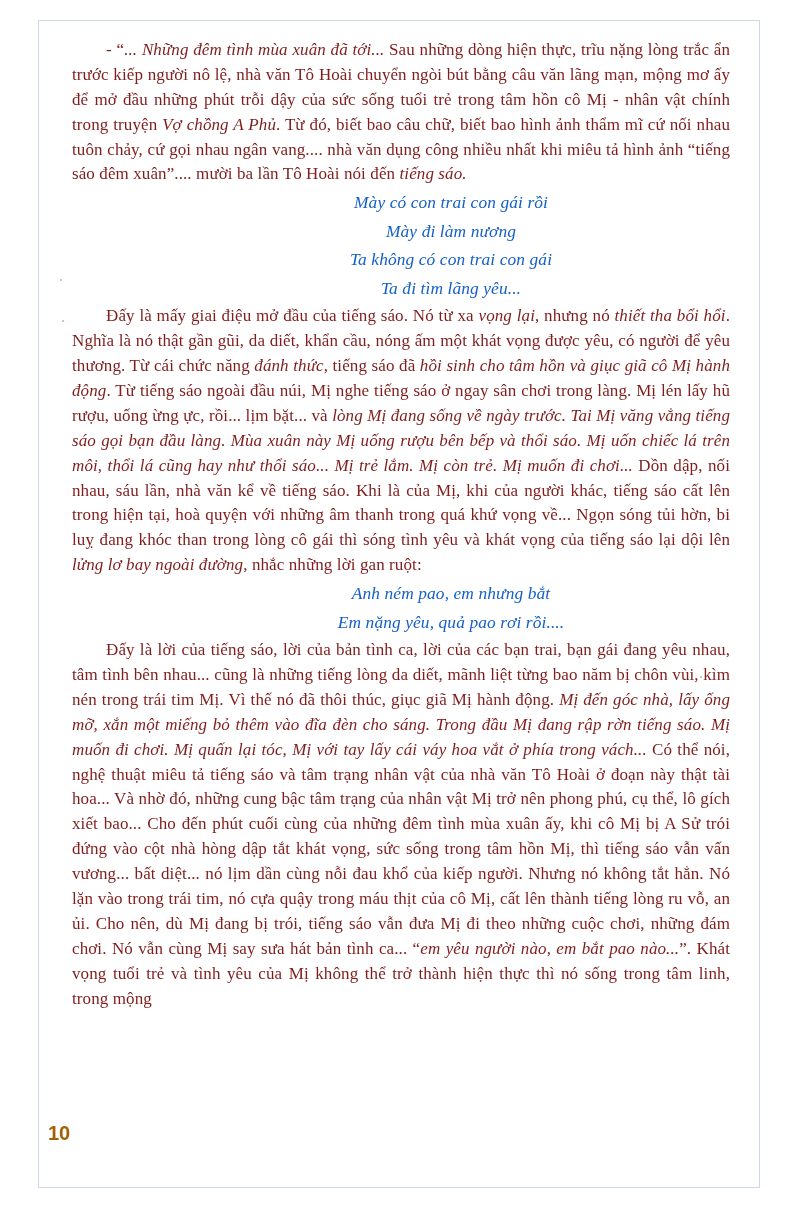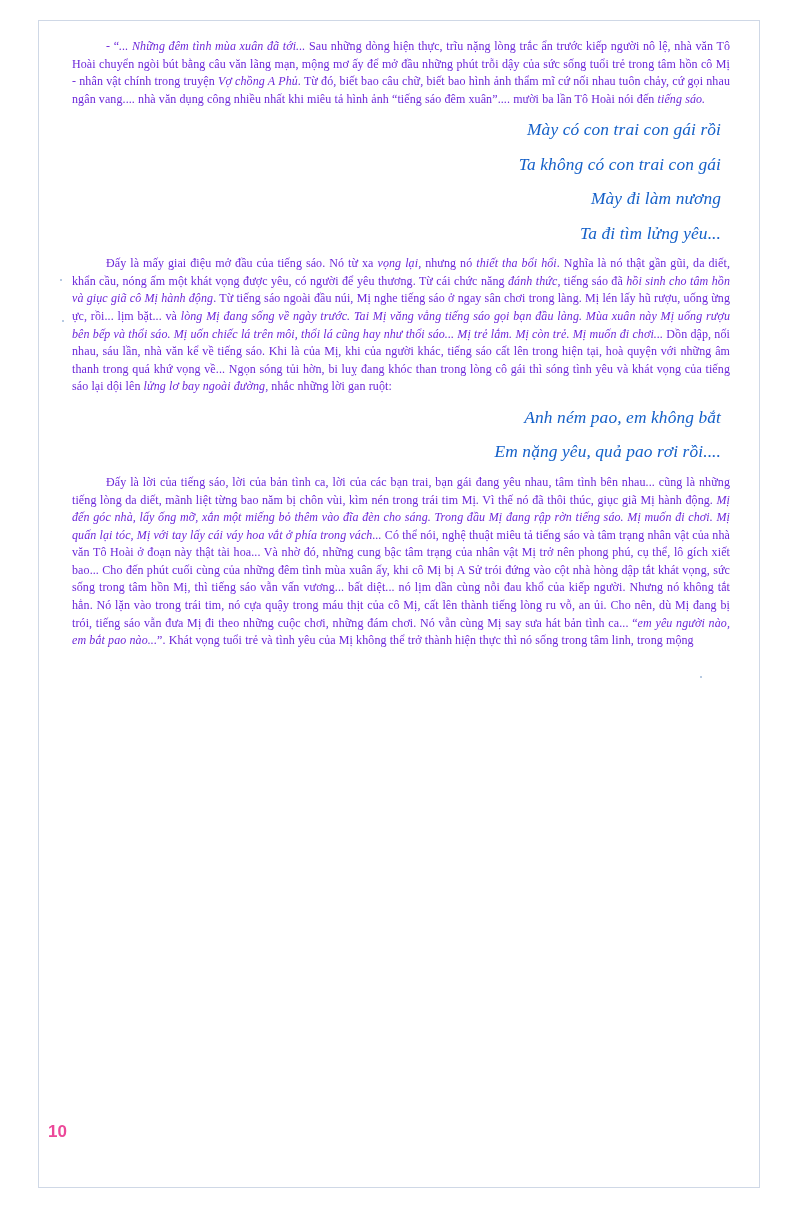--- a/index.html
+++ b/index.html
@@ -33,50 +33,50 @@
     pointer-events: none;
   }
   .content {
     position: absolute;
     left: 72px;
     top: 38px;
     width: 658px;
   }
   p {
     margin: 0;
-    font-size: 12px;
+    font-size: 17px;
     line-height: 1.465;
     text-align: justify;
     text-justify: inter-word;
-    color: #6d28d9;
+    color: #7f1d1d;
     letter-spacing: 0.1px;
   }
   .para-indent {
     text-indent: 34px;
   }
   .italic {
     font-style: italic;
   }
   .verse {
-    margin: 9px;
+    margin: 3px;
     font-size: 17.4px;
     line-height: 1.465;
     font-style: italic;
-    text-align: right;
+    text-align: center;
     padding-left: 100px;
     color: #1560c8;
   }
   .page-number {
     position: absolute;
     left: 48px;
     top: 1122px;
     font-family: "Liberation Sans", sans-serif;
     font-weight: bold;
-    font-size: 17px;
-    color: #ec4899;
+    font-size: 20px;
+    color: #a16207;
   }
   .speck {
     position: absolute;
     width: 2px;
     height: 2px;
     background: #9fb8d8;
     border-radius: 50%;
   }
 </style>
 </head>
@@ -85,23 +85,23 @@
 <div class="page">
   <div class="page-border"></div>
 
   <div class="speck" style="left:60px; top:279px;"></div>
   <div class="speck" style="left:62px; top:320px;"></div>
   <div class="speck" style="left:700px; top:676px;"></div>
 
   <div class="content">
       <p class="para-indent"><span>- “</span><span class="italic">... Những đêm tình mùa xuân đã tới...</span><span> Sau những dòng hiện thực, trĩu nặng lòng trắc ẩn trước kiếp người nô lệ, nhà văn Tô Hoài chuyển ngòi bút bằng câu văn lãng mạn, mộng mơ ấy để mở đầu những phút trỗi dậy của sức sống tuổi trẻ trong tâm hồn cô Mị - nhân vật chính trong truyện </span><span class="italic">Vợ chồng A Phủ</span><span>. Từ đó, biết bao câu chữ, biết bao hình ảnh thẩm mĩ cứ nối nhau tuôn chảy, cứ gọi nhau ngân vang.... nhà văn dụng công nhiều nhất khi miêu tả hình ảnh “tiếng sáo đêm xuân”.... mười ba lần Tô Hoài nói đến </span><span class="italic">tiếng sáo.</span></p>
       <p class="verse">Mày có con trai con gái rồi</p>
+      <p class="verse">Mày đi làm nương</p>
       <p class="verse">Ta không có con trai con gái</p>
-      <p class="verse">Mày đi làm nương</p>
-      <p class="verse">Ta đi tìm lửng yêu...</p>
+      <p class="verse">Ta đi tìm lãng yêu...</p>
       <p class="para-indent"><span>Đấy là mấy giai điệu mở đầu của tiếng sáo. Nó từ xa </span><span class="italic">vọng lại</span><span>, nhưng nó </span><span class="italic">thiết tha bổi hổi</span><span>. Nghĩa là nó thật gần gũi, da diết, khẩn cầu, nóng ấm một khát vọng được yêu, có người để yêu thương. Từ cái chức năng </span><span class="italic">đánh thức</span><span>, tiếng sáo đã </span><span class="italic">hồi sinh cho tâm hồn và giục giã cô Mị hành động</span><span>. Từ tiếng sáo ngoài đầu núi, Mị nghe tiếng sáo ở ngay sân chơi trong làng. Mị lén lấy hũ rượu, uống ừng ực, rồi... lịm bặt... và </span><span class="italic">lòng Mị đang sống về ngày trước. Tai Mị văng vẳng tiếng sáo gọi bạn đầu làng. Mùa xuân này Mị uống rượu bên bếp và thổi sáo. Mị uốn chiếc lá trên môi, thổi lá cũng hay như thổi sáo... Mị trẻ lắm. Mị còn trẻ. Mị muốn đi chơi...</span><span> Dồn dập, nối nhau, sáu lần, nhà văn kể về tiếng sáo. Khi là của Mị, khi của người khác, tiếng sáo cất lên trong hiện tại, hoà quyện với những âm thanh trong quá khứ vọng về... Ngọn sóng tủi hờn, bi luỵ đang khóc than trong lòng cô gái thì sóng tình yêu và khát vọng của tiếng sáo lại dội lên </span><span class="italic">lửng lơ bay ngoài đường</span><span>, nhắc những  lời gan ruột:</span></p>
-      <p class="verse">Anh ném pao, em không bắt</p>
+      <p class="verse">Anh ném pao, em nhưng bắt</p>
       <p class="verse">Em nặng yêu, quả pao rơi rồi....</p>
       <p class="para-indent"><span>Đấy là lời của tiếng sáo, lời của bản tình ca, lời của các bạn trai, bạn gái đang yêu nhau, tâm tình bên nhau... cũng là những tiếng lòng da diết, mãnh liệt từng bao năm bị chôn vùi, kìm nén trong trái tim Mị. Vì thế nó đã thôi thúc, giục giã Mị hành động. </span><span class="italic">Mị đến góc nhà, lấy ống mỡ, xắn một miếng bỏ thêm vào đĩa đèn cho sáng. Trong đầu Mị đang rập rờn tiếng sáo. Mị muốn đi chơi. Mị quấn lại tóc, Mị với tay lấy cái váy hoa vắt ở phía trong vách...</span><span> Có thể nói, nghệ thuật miêu tả tiếng sáo và tâm trạng nhân vật của nhà văn Tô Hoài ở đoạn này thật tài hoa... Và nhờ đó, những cung bậc tâm trạng của nhân vật Mị trở nên phong phú, cụ thể, lô gích xiết bao... Cho đến phút cuối cùng của những đêm tình mùa xuân ấy, khi cô Mị bị A Sử trói đứng vào cột nhà hòng dập tắt khát vọng, sức sống trong tâm hồn Mị, thì tiếng sáo vẫn vấn vương... bất diệt... nó lịm dần cùng nỗi đau khổ của kiếp người. Nhưng nó không  tắt hẳn. Nó lặn vào trong trái tim, nó cựa quậy trong máu thịt của cô Mị, cất lên thành tiếng lòng ru vỗ, an ủi. Cho nên, dù Mị đang bị trói, tiếng sáo vẫn đưa Mị đi theo những cuộc chơi, những đám chơi. Nó vẫn cùng Mị say sưa hát bản tình ca... “</span><span class="italic">em yêu người nào, em bắt pao nào...</span><span>”. Khát vọng tuổi trẻ và tình yêu của Mị không thể trở thành hiện thực thì nó sống trong tâm linh, trong mộng</span></p>
     </div>
 
   <div class="page-number">10</div>
 </div>
 
 </body></html>

